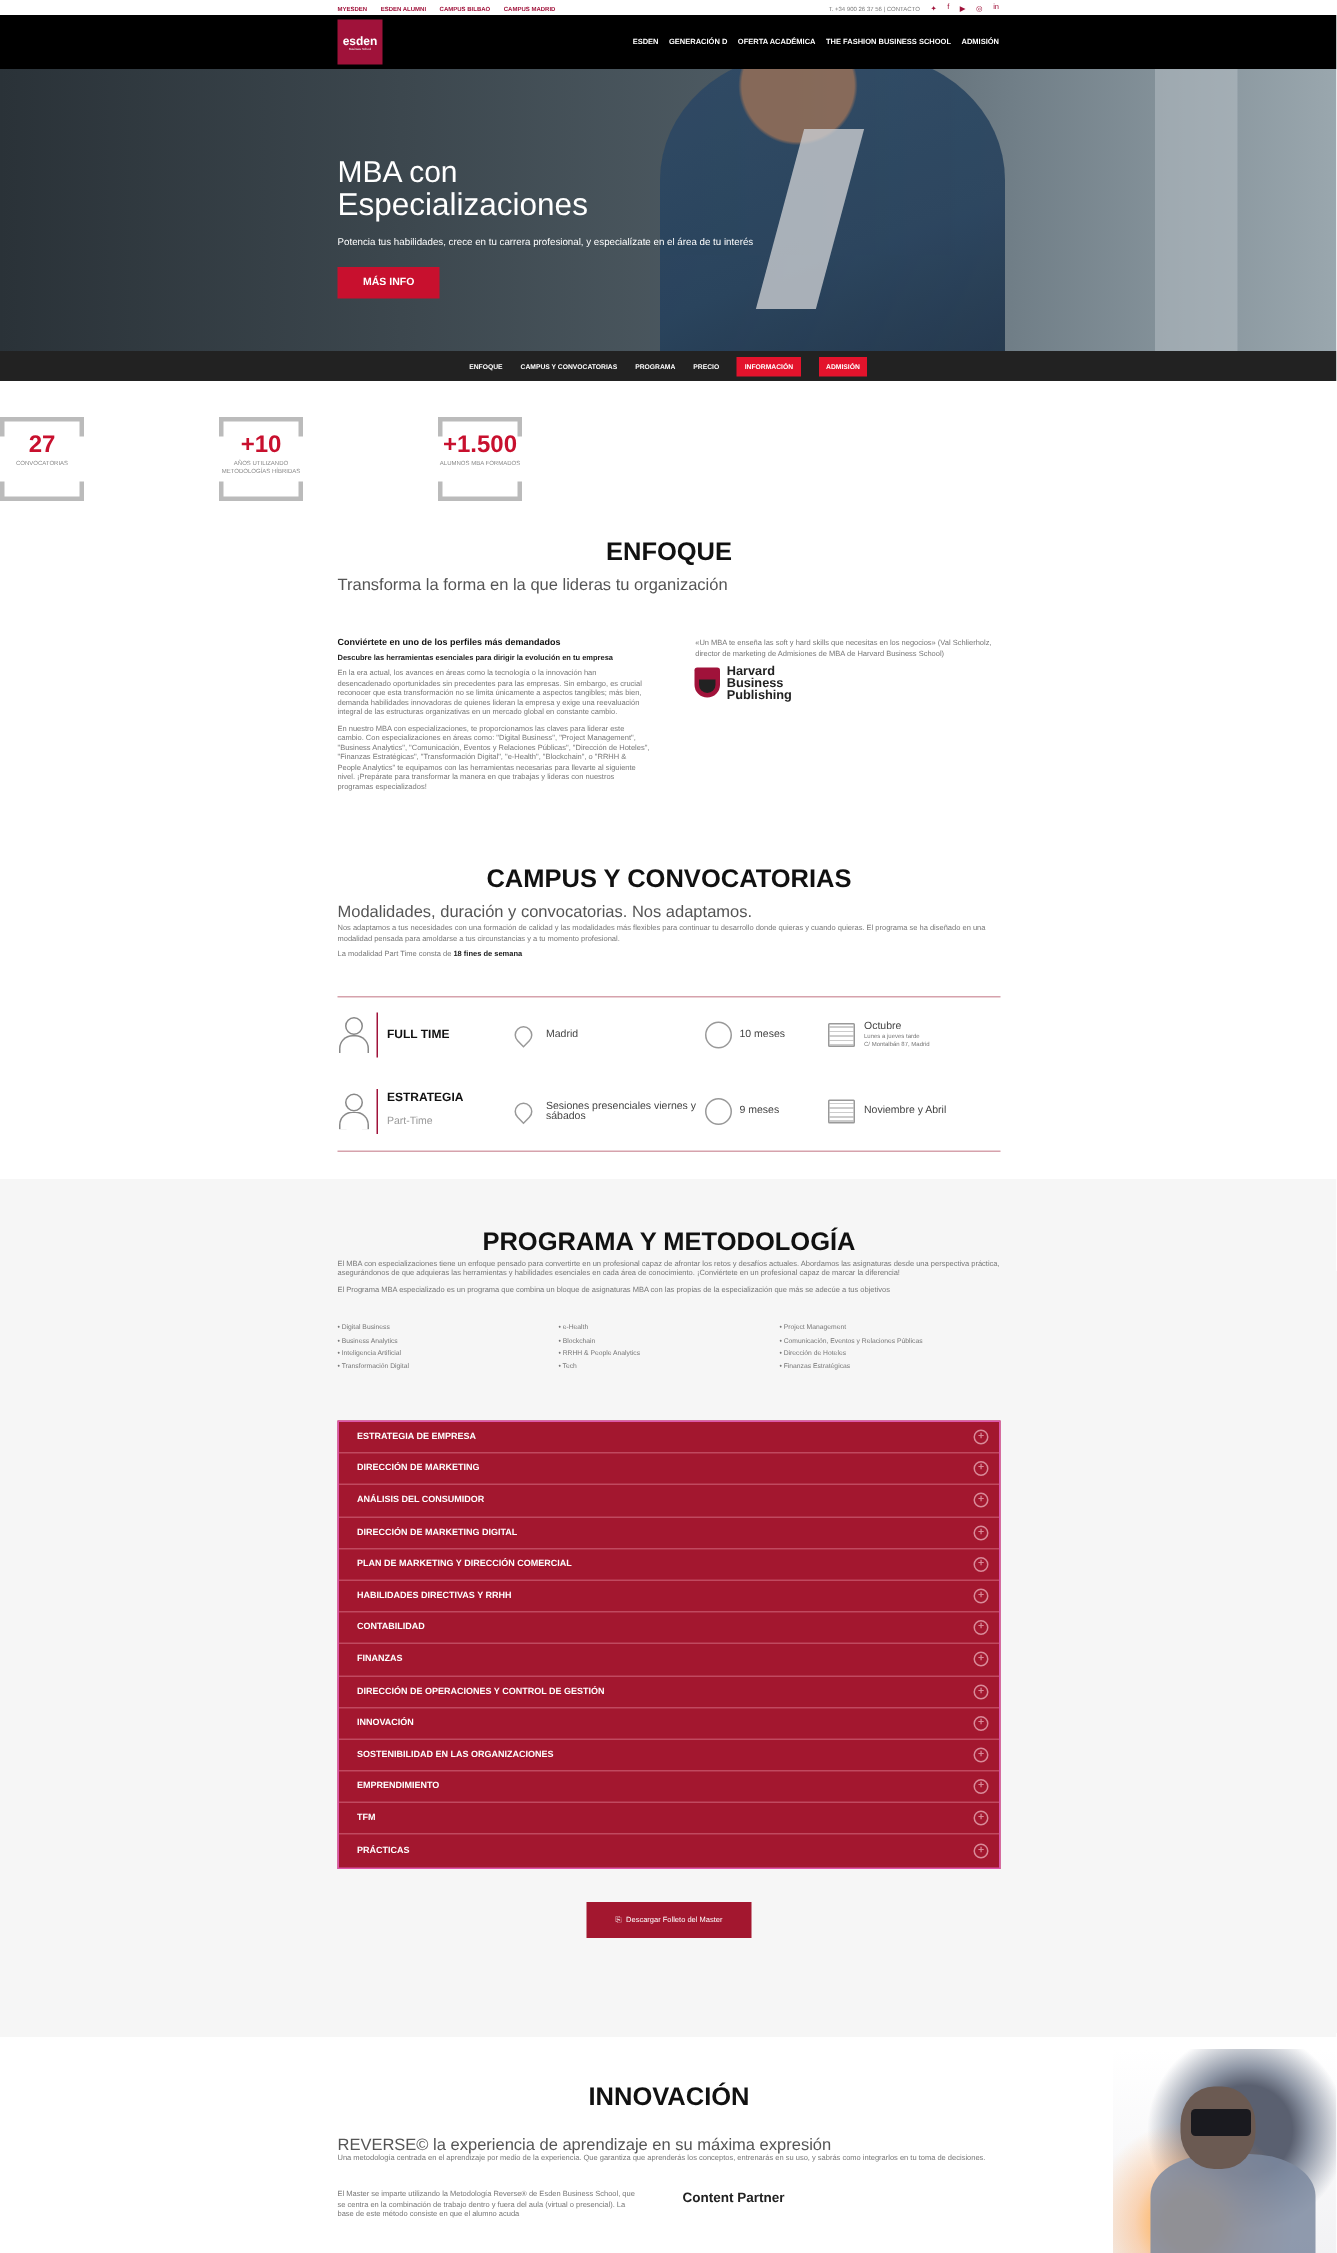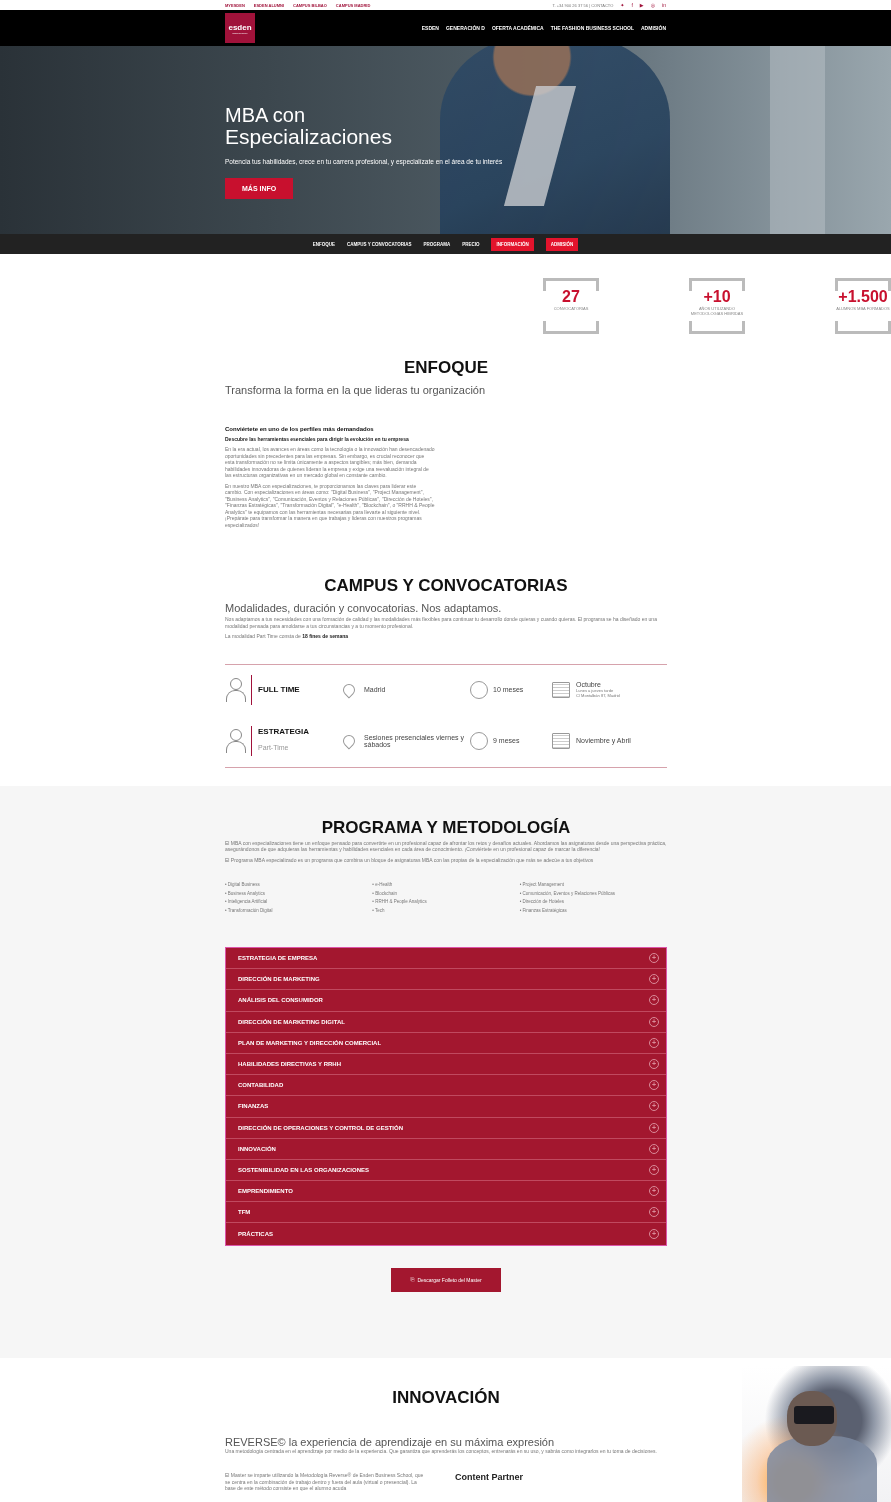--- a/index.html
+++ b/index.html
@@ -22,21 +22,21 @@
   .hero .pillar{position:absolute;left:770px;top:0;width:55px;height:188px;background:#b9c2c7;opacity:.5}
   .hero-content{position:absolute;left:225px;top:58px;width:330px;color:#fff}
   .hero h1{font-size:20px;font-weight:normal;line-height:22px}
   .hero h1 b{display:block;font-size:21px;font-weight:normal}
   .hero p{font-size:6.5px;margin-top:9px;line-height:9px;width:320px}
   .btn-red{display:inline-block;background:#c8102e;color:#fff;font-weight:bold;font-size:7px;padding:7px 17px;margin-top:12px}
   
   .subnav{height:20px;background:#222;display:flex;align-items:center;justify-content:center;gap:12px;font-size:4.5px;font-weight:bold;color:#fff}
   .subnav .hl{background:#e3132c;padding:4px 5px}
   
-  .stats{display:flex;justify-content:flex-end;gap:90px;margin-top:24px}
+  .stats{display:flex;justify-content:flex-start;gap:90px;margin-top:24px}
   .stat{width:56px;height:56px;position:relative;text-align:center}
   .stat:before,.stat:after{content:"";position:absolute;left:0;right:0;height:10px;border:3px solid #bbb}
   .stat:before{top:0;border-bottom:none}
   .stat:after{bottom:0;border-top:none}
   .stat .num{font-size:16px;font-weight:bold;color:#c8102e;margin-top:10px}
   .stat .lbl{font-size:4px;color:#888;line-height:5px}
   .h2{text-align:center;font-weight:bold;font-size:17px;color:#111}
   .sub{text-align:left;font-size:11px;color:#555}
   .small{font-size:5px;color:#777;line-height:6.5px}
   .enfoque-cols{display:flex;gap:30px;margin-top:30px}
@@ -156,20 +156,27 @@
 
 <div class="wrap" style="margin-top:24px">
   <div class="h2">ENFOQUE</div>
   <div class="sub" style="margin-top:6px">Transforma la forma en la que lideras tu organización</div>
   <div class="enfoque-cols">
     <div class="l">
       <h4>Conviértete en uno de los perfiles más demandados</h4>
       <h5>Descubre las herramientas esenciales para dirigir la evolución en tu empresa</h5>
       <p class="small">En la era actual, los avances en áreas como la tecnología o la innovación han desencadenado oportunidades sin precedentes para las empresas. Sin embargo, es crucial reconocer que esta transformación no se limita únicamente a aspectos tangibles; más bien, demanda habilidades innovadoras de quienes lideran la empresa y exige una reevaluación integral de las estructuras organizativas en un mercado global en constante cambio.</p>
       <p class="small" style="margin-top:4px">En nuestro MBA con especializaciones, te proporcionamos las claves para liderar este cambio. Con especializaciones en áreas como: "Digital Business", "Project Management", "Business Analytics", "Comunicación, Eventos y Relaciones Públicas", "Dirección de Hoteles", "Finanzas Estratégicas", "Transformación Digital", "e-Health", "Blockchain", o "RRHH &amp; People Analytics" te equipamos con las herramientas necesarias para llevarte al siguiente nivel. ¡Prepárate para transformar la manera en que trabajas y lideras con nuestros programas especializados!</p>
+    </div>
+    <div class="r">
+      <p class="small">«Un MBA te enseña las soft y hard skills que necesitas en los negocios» (Val Schlierholz, director de marketing de Admisiones de MBA de Harvard Business School)</p>
+      <div class="hbp">
+        <div class="shield"></div>
+        <div class="hbp-text" style="width:60px">Harvard Business Publishing</div>
+      </div>
     </div>
   </div>
 </div>
 
 <div class="wrap" style="margin-top:48px">
   <div class="h2">CAMPUS Y CONVOCATORIAS</div>
   <div class="sub" style="margin-top:6px">Modalidades, duración y convocatorias. Nos adaptamos.</div>
   <p class="small" style="margin-top:2px">Nos adaptamos a tus necesidades con una formación de calidad y las modalidades más flexibles para continuar tu desarrollo donde quieras y cuando quieras. El programa se ha diseñado en una modalidad pensada para amoldarse a tus circunstancias y a tu momento profesional.</p>
   <p class="small" style="margin-top:4px">
     <span>La modalidad Part Time consta de </span><b style="color:#222">18 fines de semana</b>
@@ -312,19 +319,19 @@
   </div>
 </div>
 
 <div class="vr">
   <div class="body"></div>
     <div class="head"></div>
     <div class="goggles"></div>
 </div>
 <div class="wrap meto">
   <div class="h2">INNOVACIÓN</div>
-  <div class="sub" style="margin-top:28px">REVERSE© la experiencia de aprendizaje en su máxima expresión</div>
+  <div class="sub" style="margin-top:16px">REVERSE© la experiencia de aprendizaje en su máxima expresión</div>
   <p class="small">Una metodología centrada en el aprendizaje por medio de la experiencia. Que garantiza que aprenderás los conceptos, entrenarás en su uso, y sabrás como integrarlos en tu toma de decisiones.</p>
   <div style="display:flex;gap:30px;margin-top:18px">
     <p class="small" style="width:200px">El Master se imparte utilizando la Metodología Reverse® de Esden Business School, que se centra en la combinación de trabajo dentro y fuera del aula (virtual o presencial). La base de este método consiste en que el alumno acuda</p>
     <div class="cp">Content Partner</div>
   </div>
 </div>
 
 </body></html>

